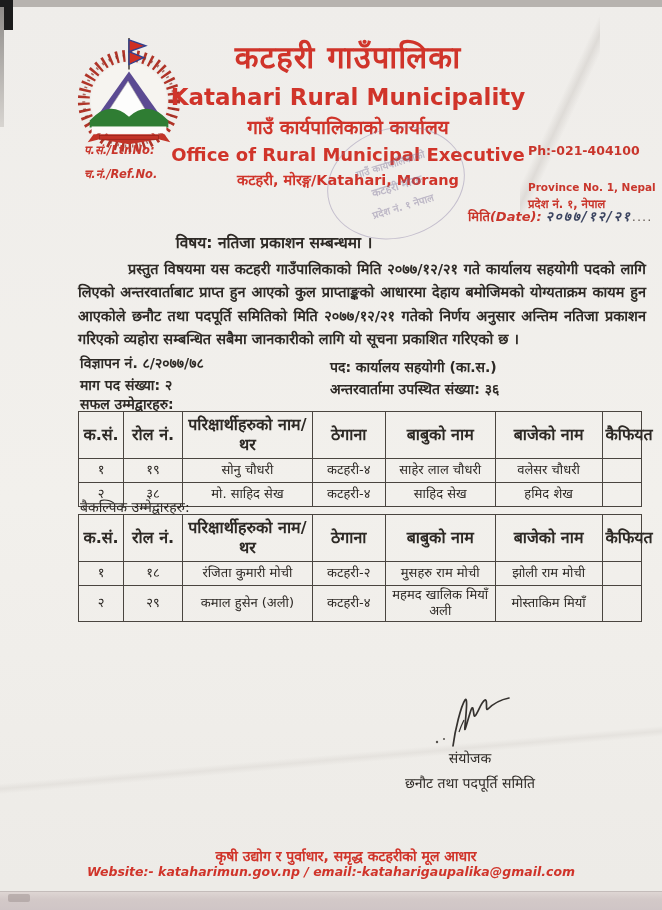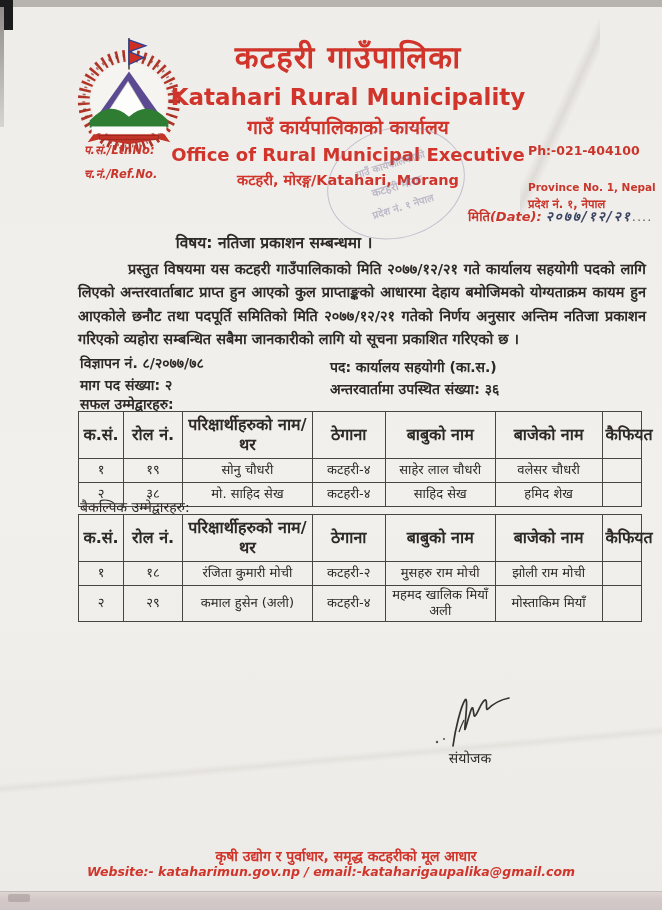--- a/index.html
+++ b/index.html
@@ -244,20 +244,21 @@
 
 
   <div class="sig-block">
     <svg class="sig-svg" width="110" height="62" viewBox="0 0 110 62">
       <path d="M38,54 C40,38 46,14 50,8 C53,4 51,22 50,34 C49,44 52,30 56,18 C59,10 58,26 60,24 C63,21 66,10 70,8 C73,7 70,20 73,17 C76,14 84,8 94,6" fill="none" stroke="#35322f" stroke-width="1.7" stroke-linecap="round"></path>
       <path d="M44,40 C46,34 48,30 49,28" fill="none" stroke="#35322f" stroke-width="1.2"></path>
       <circle cx="22" cy="50" r="1.2" fill="#55504c"></circle>
       <circle cx="29" cy="47" r="1" fill="#55504c"></circle>
     </svg>
     <div class="sig-role">संयोजक</div>
+    <div class="sig-committee">छनौट तथा पदपूर्ति समिति</div>
   </div>
 
   <div class="footer-slogan">कृषी उद्योग र पुर्वाधार, समृद्ध कटहरीको मूल आधार</div>
   <div class="footer-contact">Website:- kataharimun.gov.np / email:-kataharigaupalika@gmail.com</div>
 
   <div class="edge-bottom"></div>
   <div class="edge-bottom-mark"></div>
 </div>
 
 </body></html>

